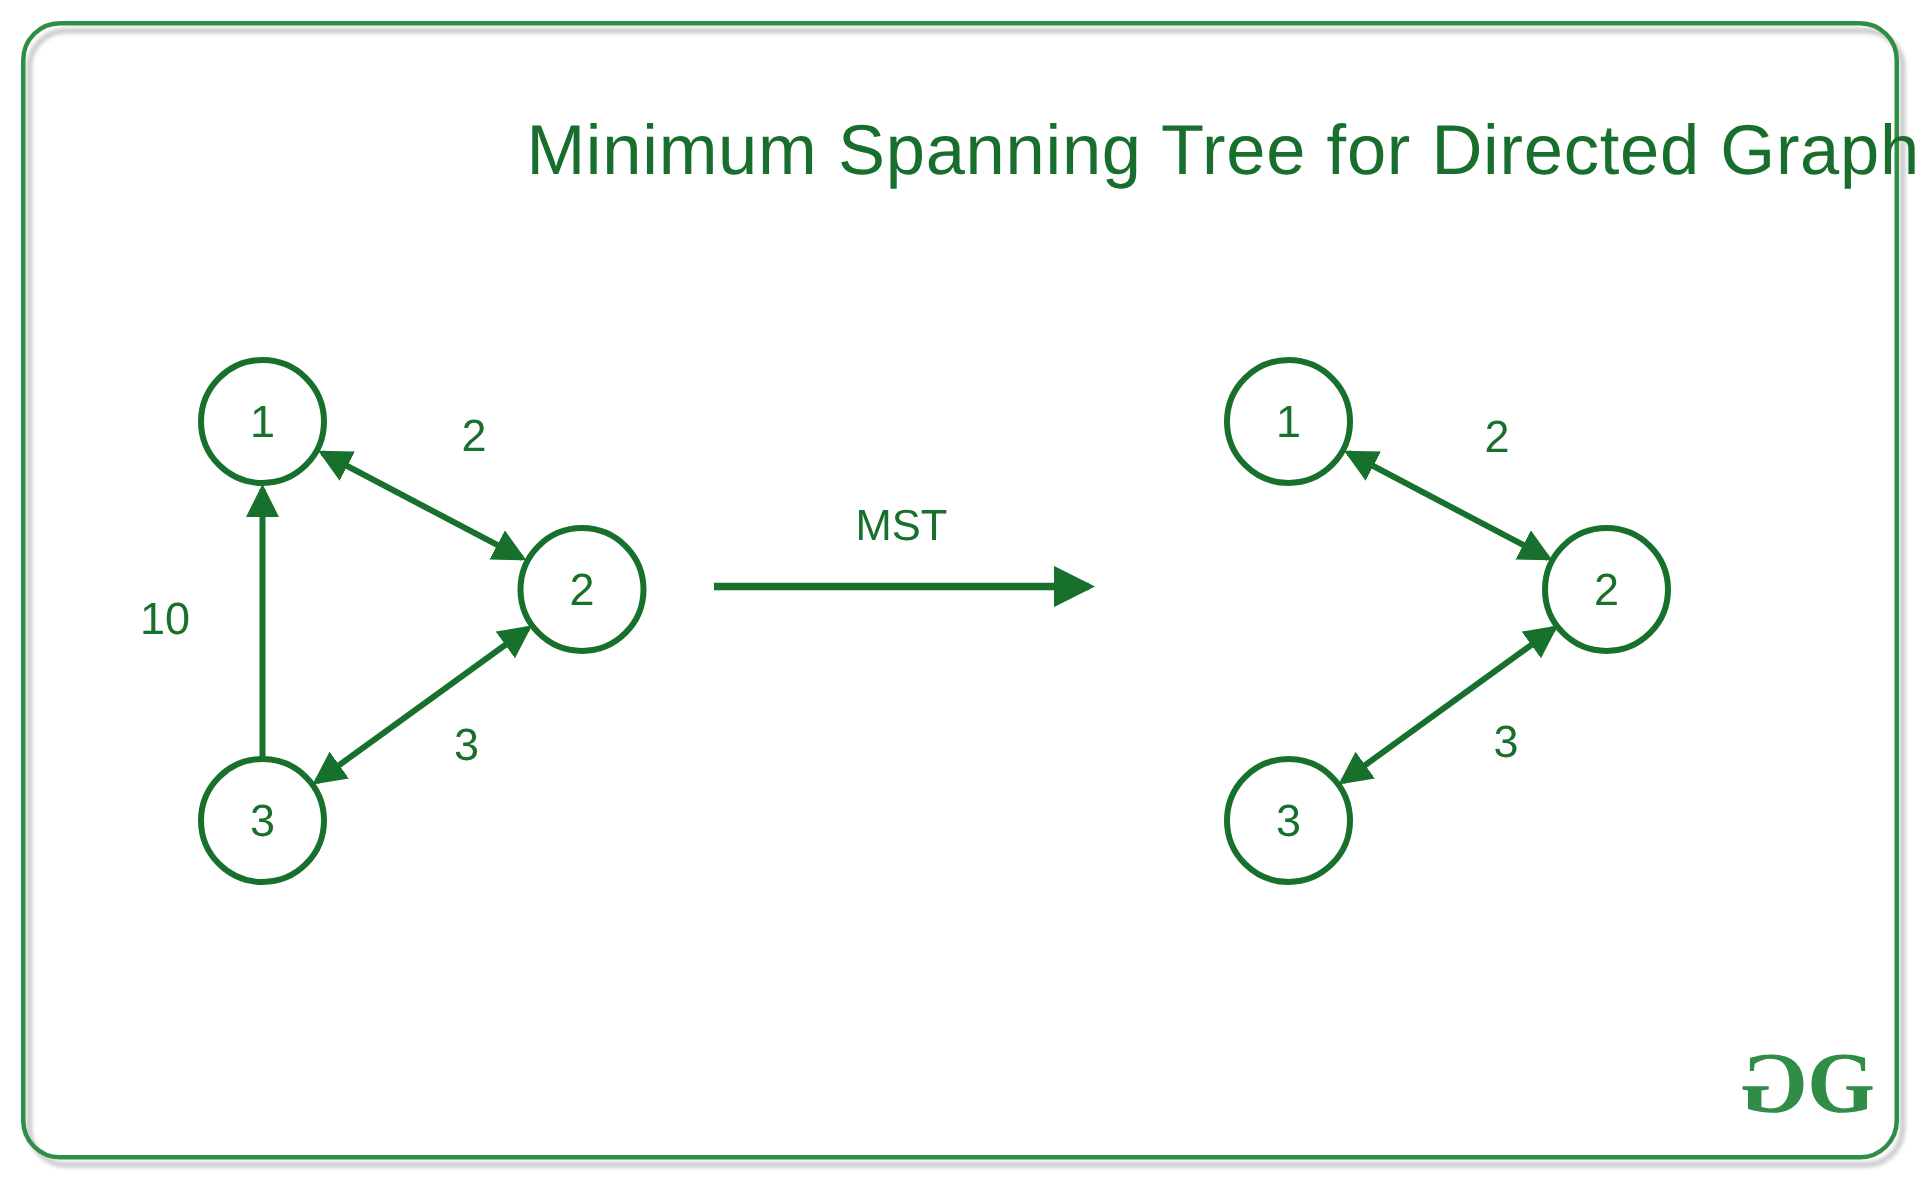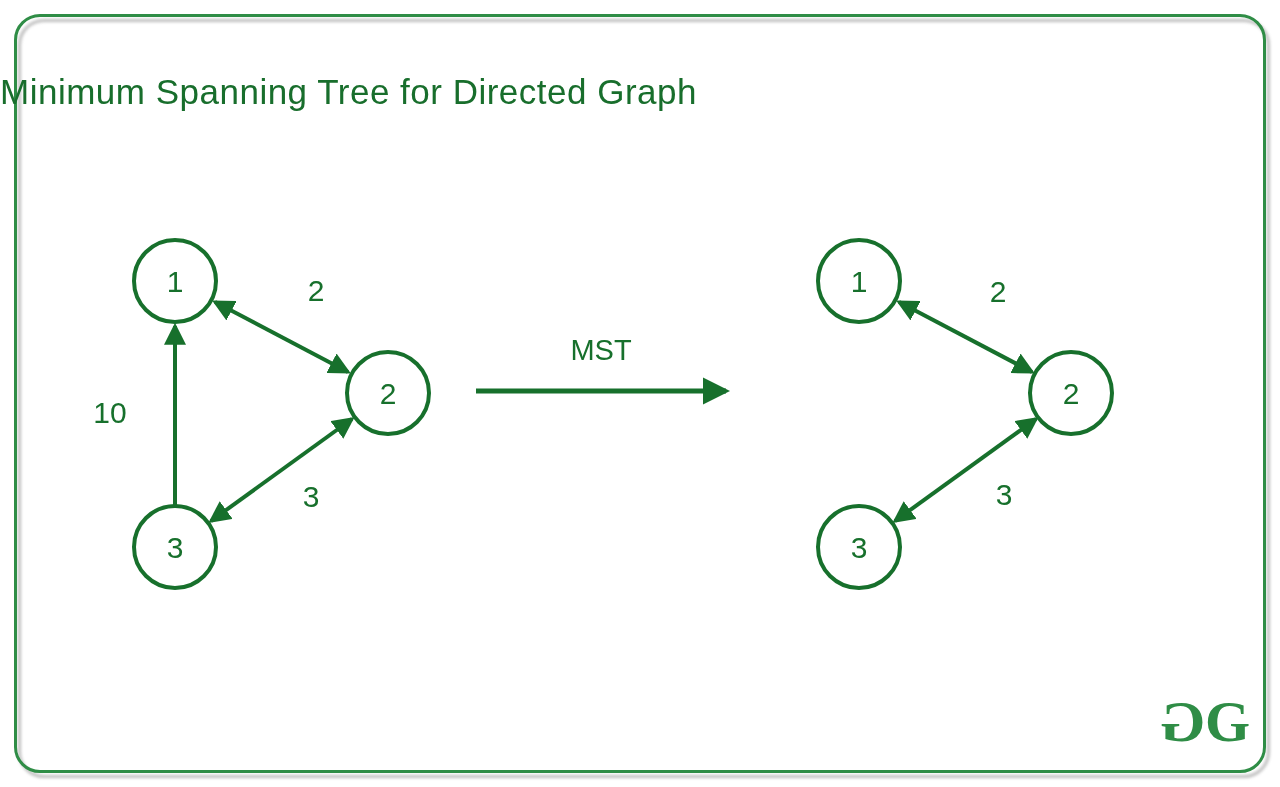--- a/index.html
+++ b/index.html
@@ -27,22 +27,22 @@
     border-radius: 26px;
     filter: drop-shadow(4px 5px 1.5px rgba(110,110,110,0.45));
     background: transparent;
     pointer-events: none;
   }
   .title {
     position: absolute;
     left: 0;
     top: 72px;
     width: 100%;
-    text-align: left;
-    font-size: 35px;
+    text-align: right;
+    font-size: 47px;
     font-weight: 400;
     color: #186e2c;
     letter-spacing: 0.5px;
   }
   svg.diagram {
     position: absolute;
     left: 0;
     top: 0;
     width: 1280px;
     height: 787px;

